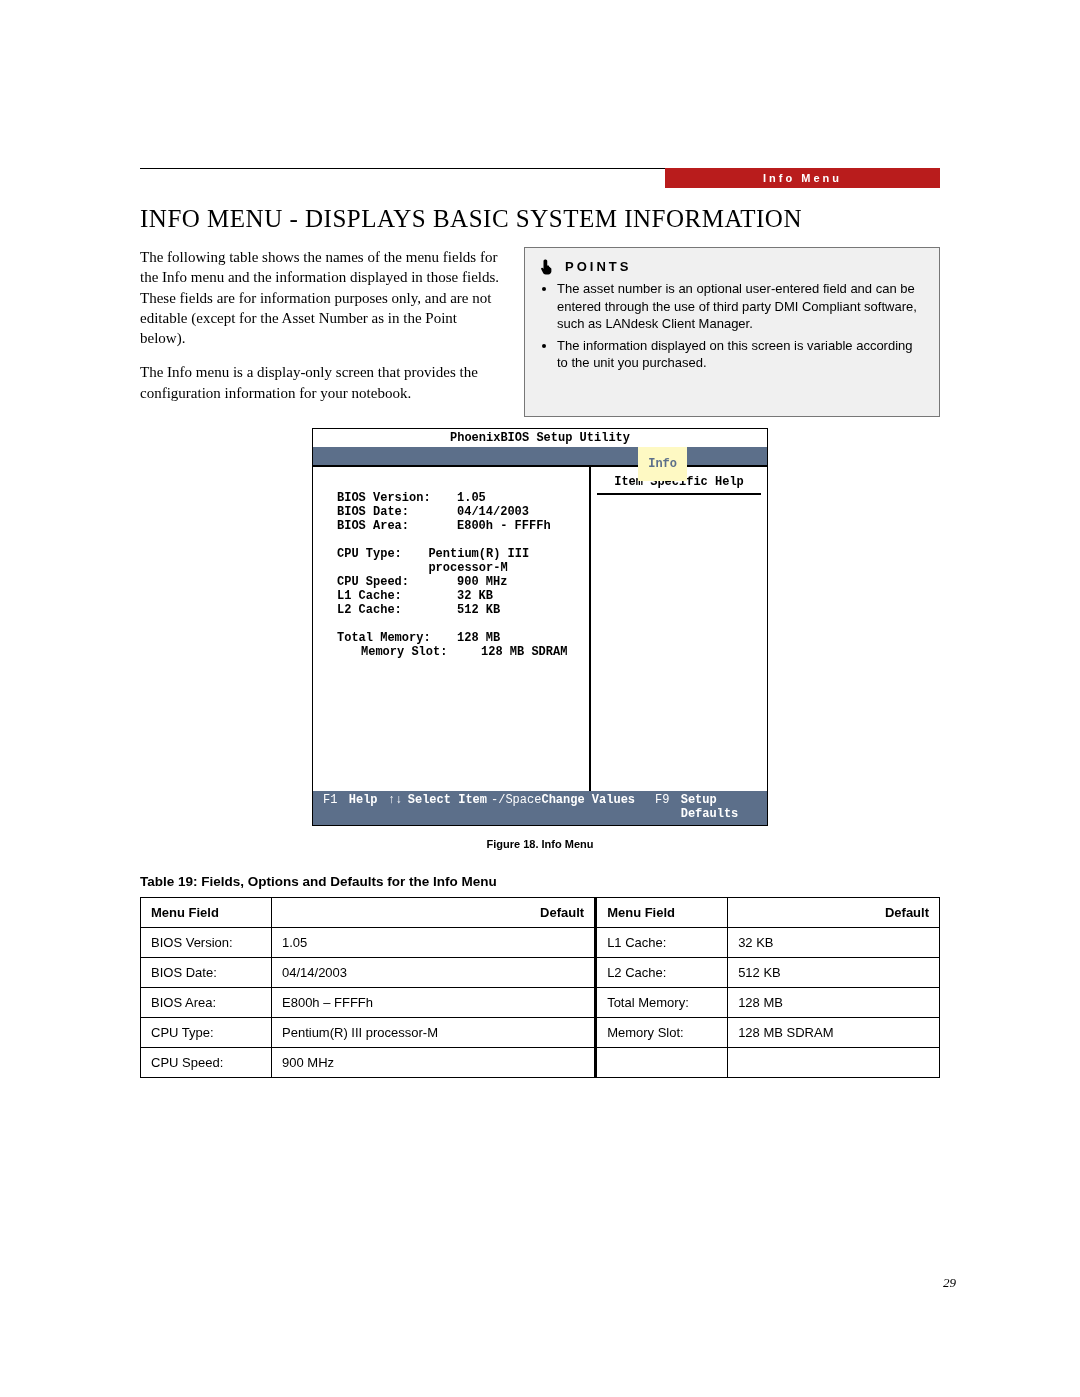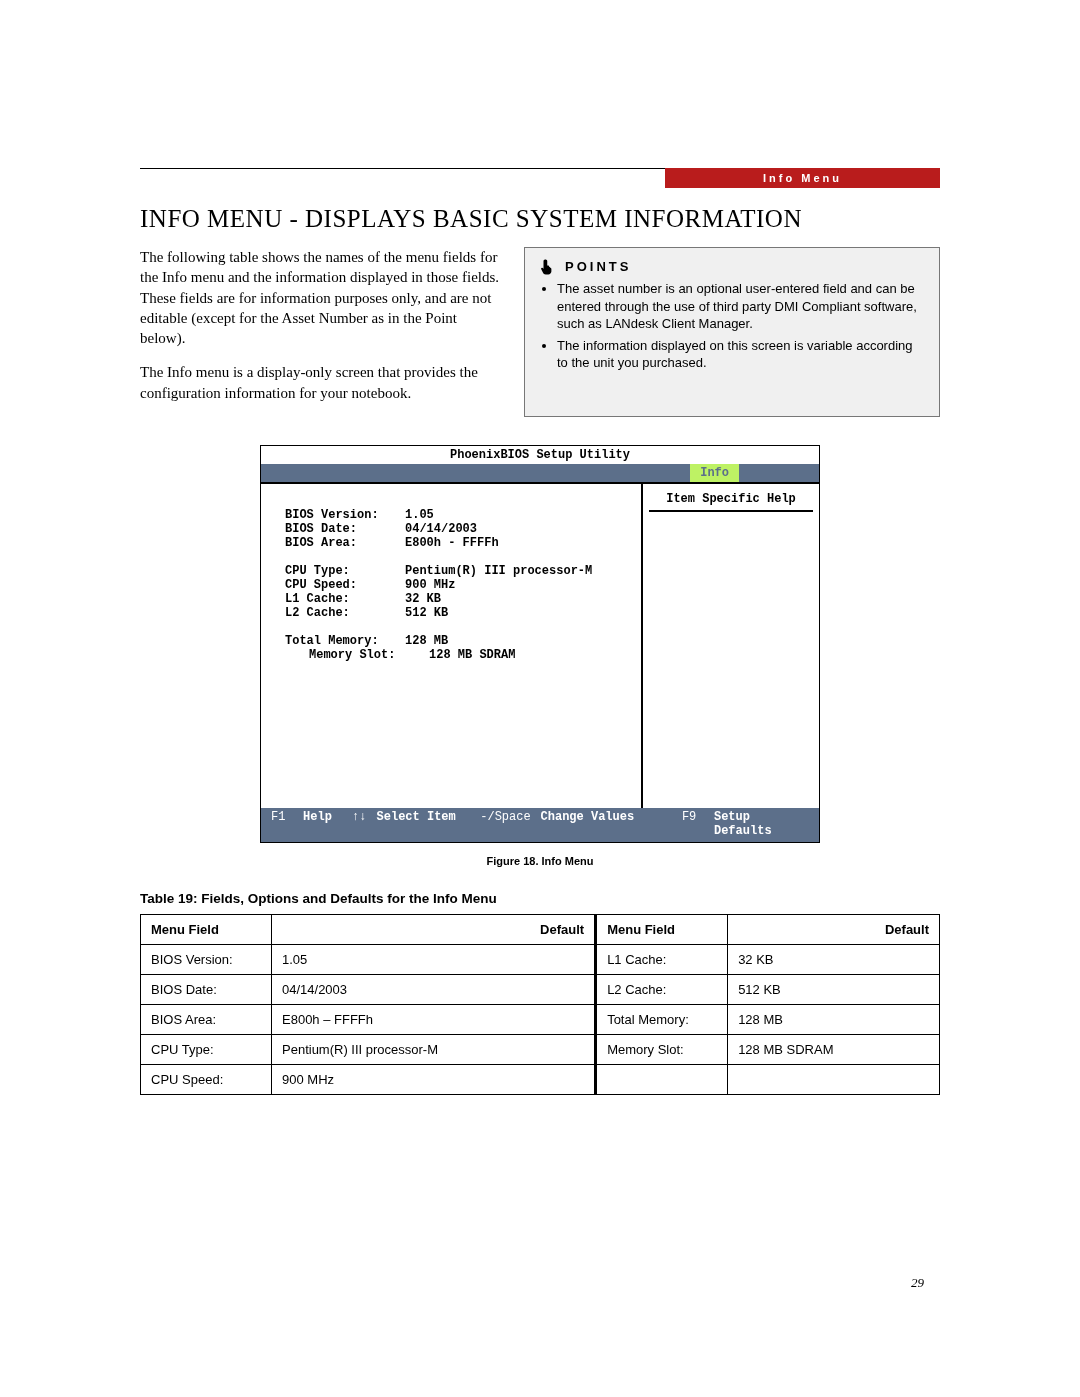--- a/index.html
+++ b/index.html
@@ -83,22 +83,22 @@
   .points-box ul {
     margin: 2px 0 0 0;
     padding-left: 18px;
   }
   .points-box li {
     margin-bottom: 4px;
   }
 
   
   .bios-wrap {
-    margin: 28px auto 0 auto;
-    width: 560px;
+    margin: 11px auto 0 auto;
+    width: 456px;
   }
   .bios {
     border: 1px solid #000;
     font-family: 'Courier New', monospace;
     font-size: 12px;
     background: #fff;
   }
   .bios-title {
     text-align: center;
     font-weight: bold;
@@ -106,24 +106,24 @@
   }
   .bios-tabbar {
     background: #5c6f8a;
     height: 18px;
     position: relative;
   }
   .bios-tab {
     position: absolute;
     right: 80px;
     top: 0;
-    background: #bef264;
+    background: #fef9c3;
     color: #5c6f8a;
     font-weight: bold;
-    padding: 1px 10px;
+    padding: 9px 10px;
     height: 16px;
     line-height: 16px;
   }
   .bios-body {
     display: flex;
     border-top: 2px solid #000;
   }
   .bios-left {
     flex: 1;
     padding: 24px 18px 10px 24px;
@@ -203,21 +203,21 @@
     font-weight: bold;
     text-align: right;
   }
   table.defaults th.mf { width: 110px; text-align: left; }
   table.defaults td.mf { width: 110px; }
   table.defaults .sep-r { border-left-width: 3px; }
 
   .page-number {
     position: absolute;
     bottom: 106px;
-    right: 156px;
+    right: 124px;
     font-family: Georgia, serif;
     font-style: italic;
     font-size: 13px;
   }
 </style>
 </head>
 <body>
 
 <div class="page">
   <div class="topline"></div>

